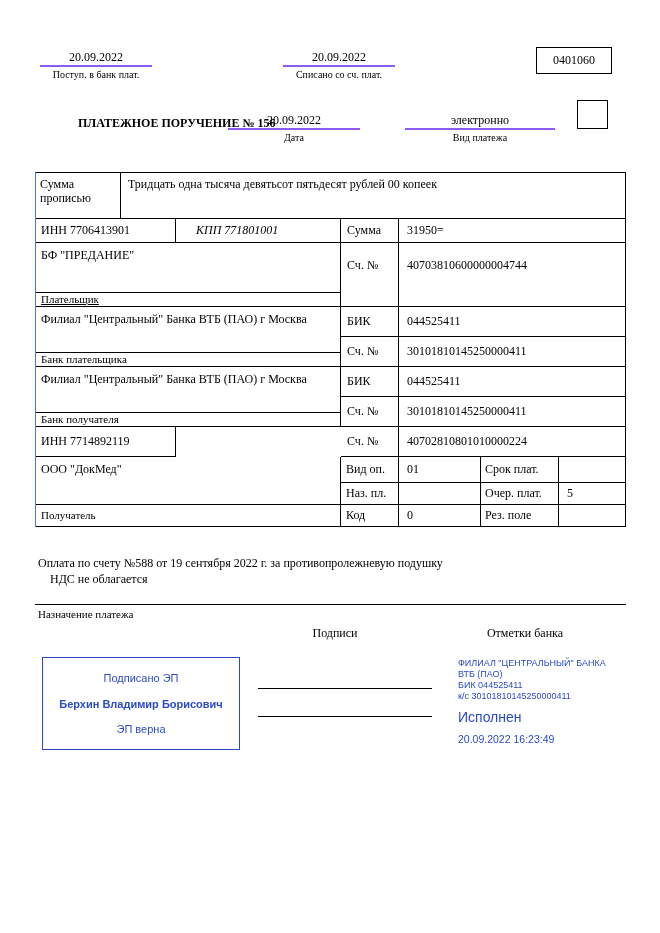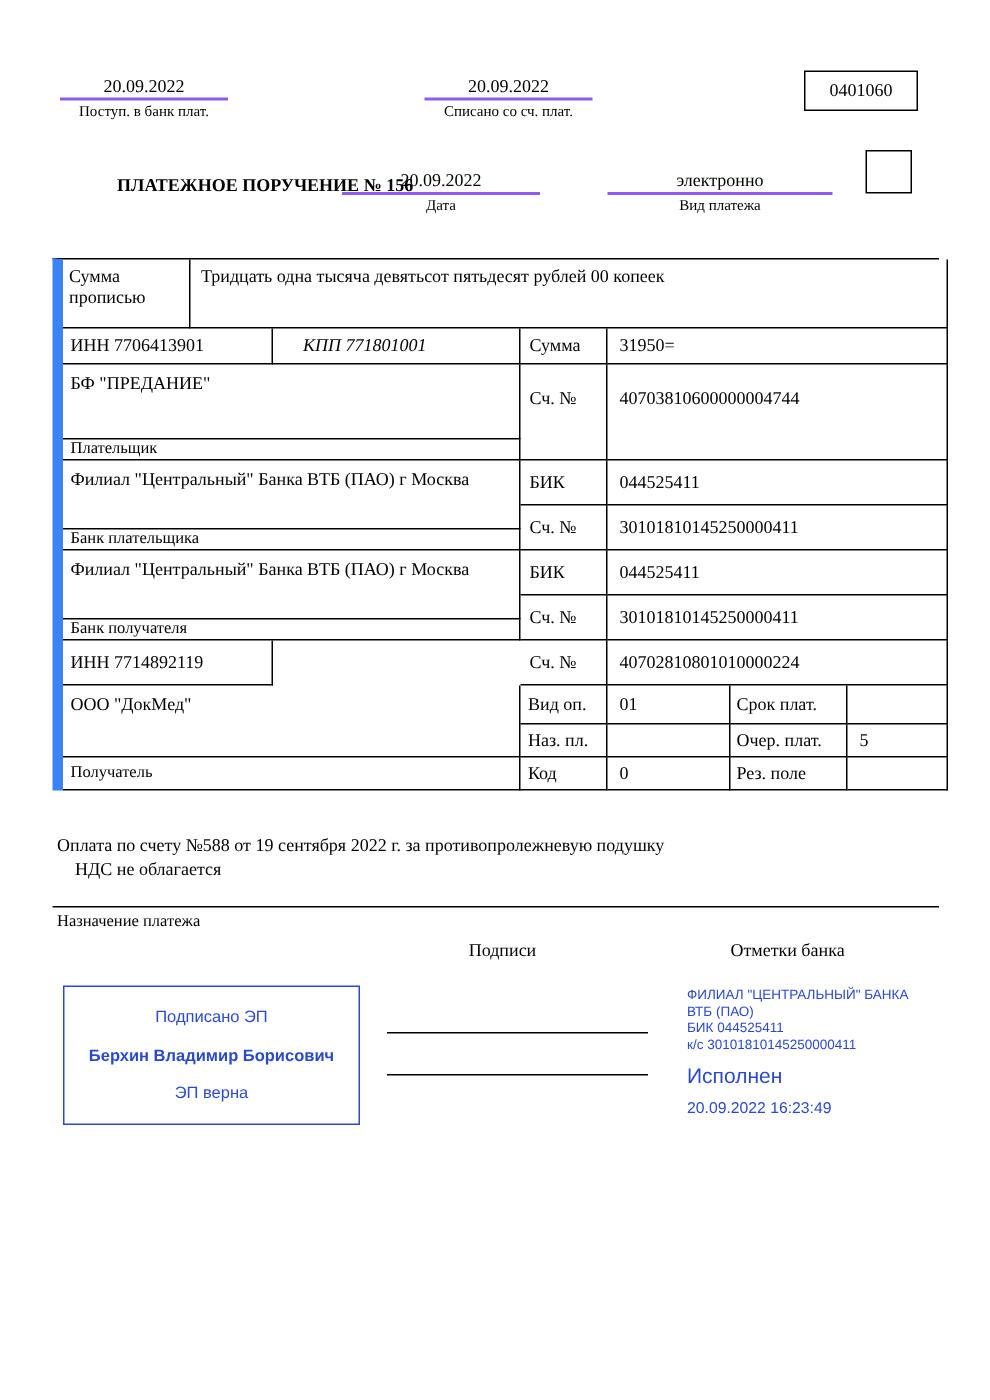--- a/index.html
+++ b/index.html
@@ -15,21 +15,21 @@
   .ul { border-bottom:2px solid #8b5cf6; padding-bottom:1px; }
   .lbl { padding-top:2px; }
   .box { border:1px solid #000; display:flex; align-items:center; justify-content:center; }
 
   
   .grid {
     position:absolute; left:35px; top:172px; width:591px;
     display:grid;
     grid-template-columns:85px 55px 165px 58px 82px 78px 67px;
     grid-template-rows:46px 24px 50px 14px 30px 16px 14px 30px 16px 14px 30px 26px 22px 22px;
-    border-top:1px solid #000; border-left:7px solid #3b82f6;
+    border-top:1px solid #000; border-left:1px solid #3b82f6;
   }
   .cell { border-right:1px solid #000; border-bottom:1px solid #000; font-size:12px; line-height:1.18; padding:2px 4px; overflow:hidden; }
   .vc { display:flex; align-items:center; }
   .topc { padding-top:5px; }
   .pt14 { padding-top:15px; }
   .cap { font-size:11px; display:flex; align-items:center; padding-left:5px; }
   .pl8 { padding-left:8px; }
   .pl20 { padding-left:20px; }
 
   
@@ -80,21 +80,21 @@
   <div class="grid">
     <div class="cell" style="grid-area:1/1/2/2; padding-top:4px;">Сумма прописью</div>
     <div class="cell" style="grid-area:1/2/2/8; padding-top:4px; padding-left:7px;">Тридцать одна тысяча девятьсот пятьдесят рублей 00 копеек</div>
 
     <div class="cell vc" style="grid-area:2/1/3/3; padding-left:5px;">ИНН 7706413901</div>
     <div class="cell vc pl20" style="grid-area:2/3/3/4;font-style:italic;">КПП 771801001</div>
     <div class="cell vc" style="grid-area:2/4/3/5; padding-left:6px;">Сумма</div>
     <div class="cell vc pl8" style="grid-area:2/5/3/8;">31950=</div>
 
     <div class="cell topc" style="grid-area:3/1/4/4; padding-left:5px;">БФ "ПРЕДАНИЕ"</div>
-    <div class="cell cap" style="grid-area:4/1/5/4;">Плательщик</div>
+    <div class="cell cap" style="grid-area:4/1/5/4;text-decoration:underline;">Плательщик</div>
     <div class="cell pt14" style="grid-area:3/4/5/5; padding-left:6px;">Сч. №</div>
     <div class="cell pt14 pl8" style="grid-area:3/5/5/8;">40703810600000004744</div>
 
     <div class="cell topc" style="grid-area:5/1/7/4; padding-left:5px;">Филиал "Центральный" Банка ВТБ (ПАО) г Москва</div>
     <div class="cell cap" style="grid-area:7/1/8/4;">Банк плательщика</div>
     <div class="cell vc" style="grid-area:5/4/6/5; padding-left:6px;">БИК</div>
     <div class="cell vc pl8" style="grid-area:5/5/6/8;">044525411</div>
     <div class="cell vc" style="grid-area:6/4/8/5; padding-left:6px;">Сч. №</div>
     <div class="cell vc pl8" style="grid-area:6/5/8/8;">30101810145250000411</div>
 

